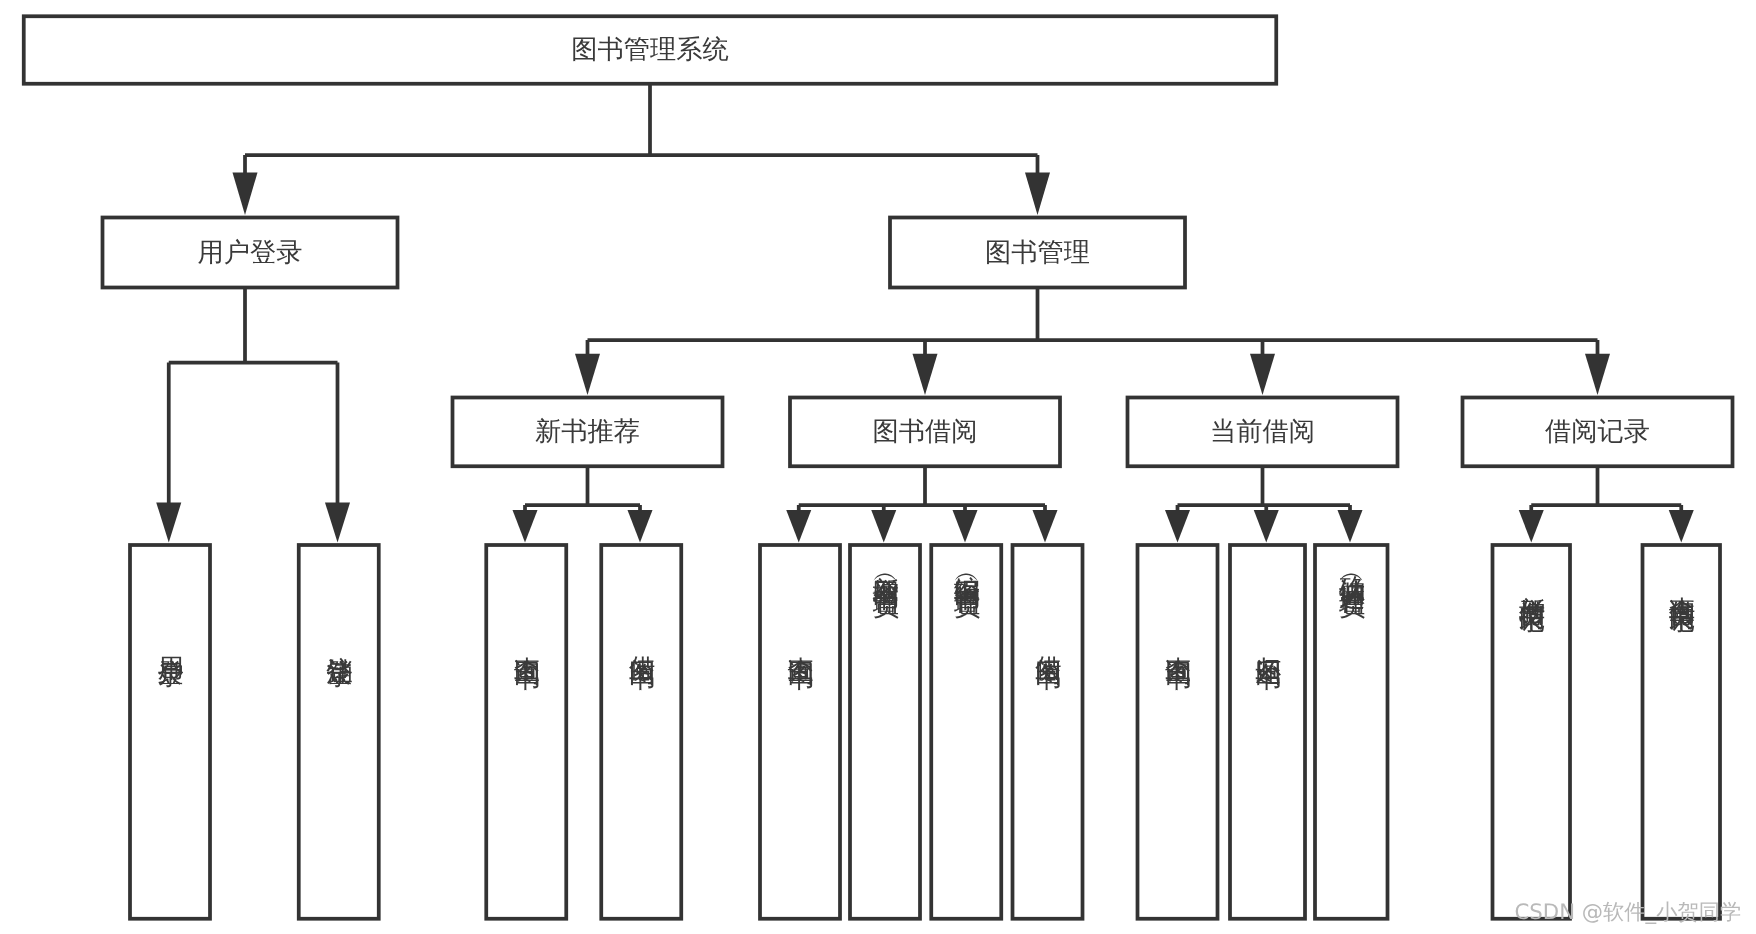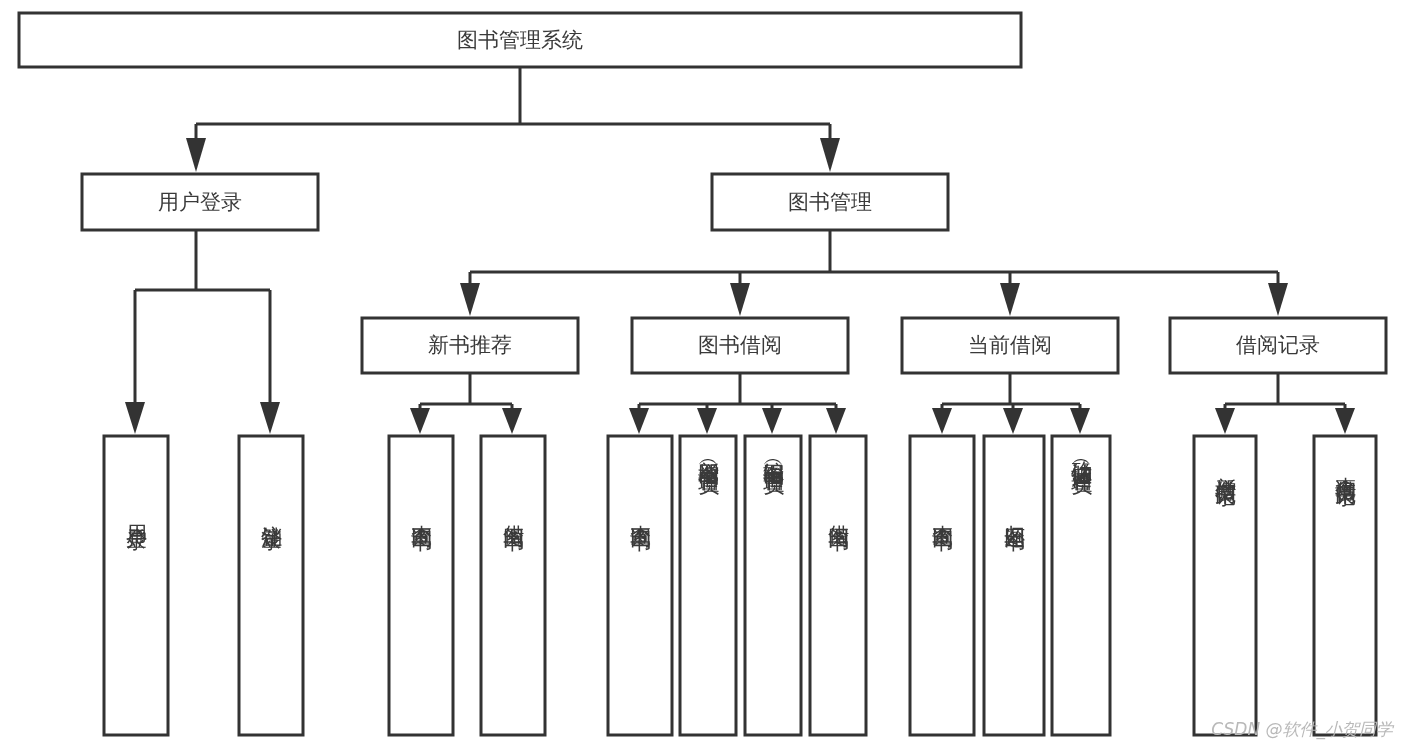--- a/index.html
+++ b/index.html
@@ -72,21 +72,20 @@
   }
   .watermark {
     position: absolute;
     right: 12px;
     bottom: 6px;
     font-family: "DejaVu Sans", "Liberation Sans", sans-serif;
     font-size: 17px;
     color: #b9b9b9;
     white-space: nowrap;
     pointer-events: none;
-    font-style: italic;
   }
 </style>
 </head>
 <body>
 
 <div id="diagram-root">
 
   <svg class="diagram-canvas" viewBox="0 0 1405 747" xmlns="http://www.w3.org/2000/svg">
 
     <defs></defs>

